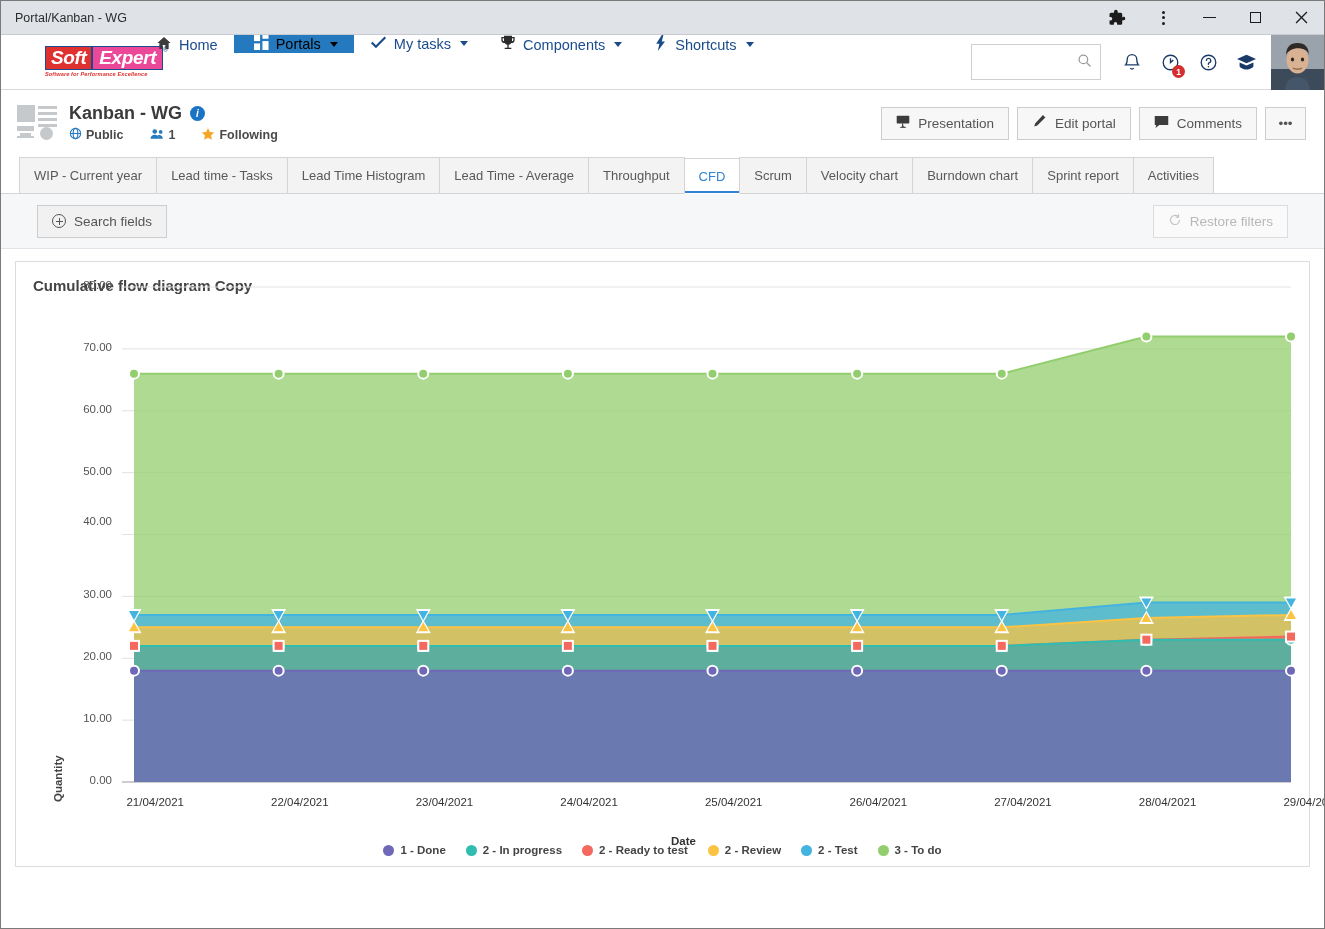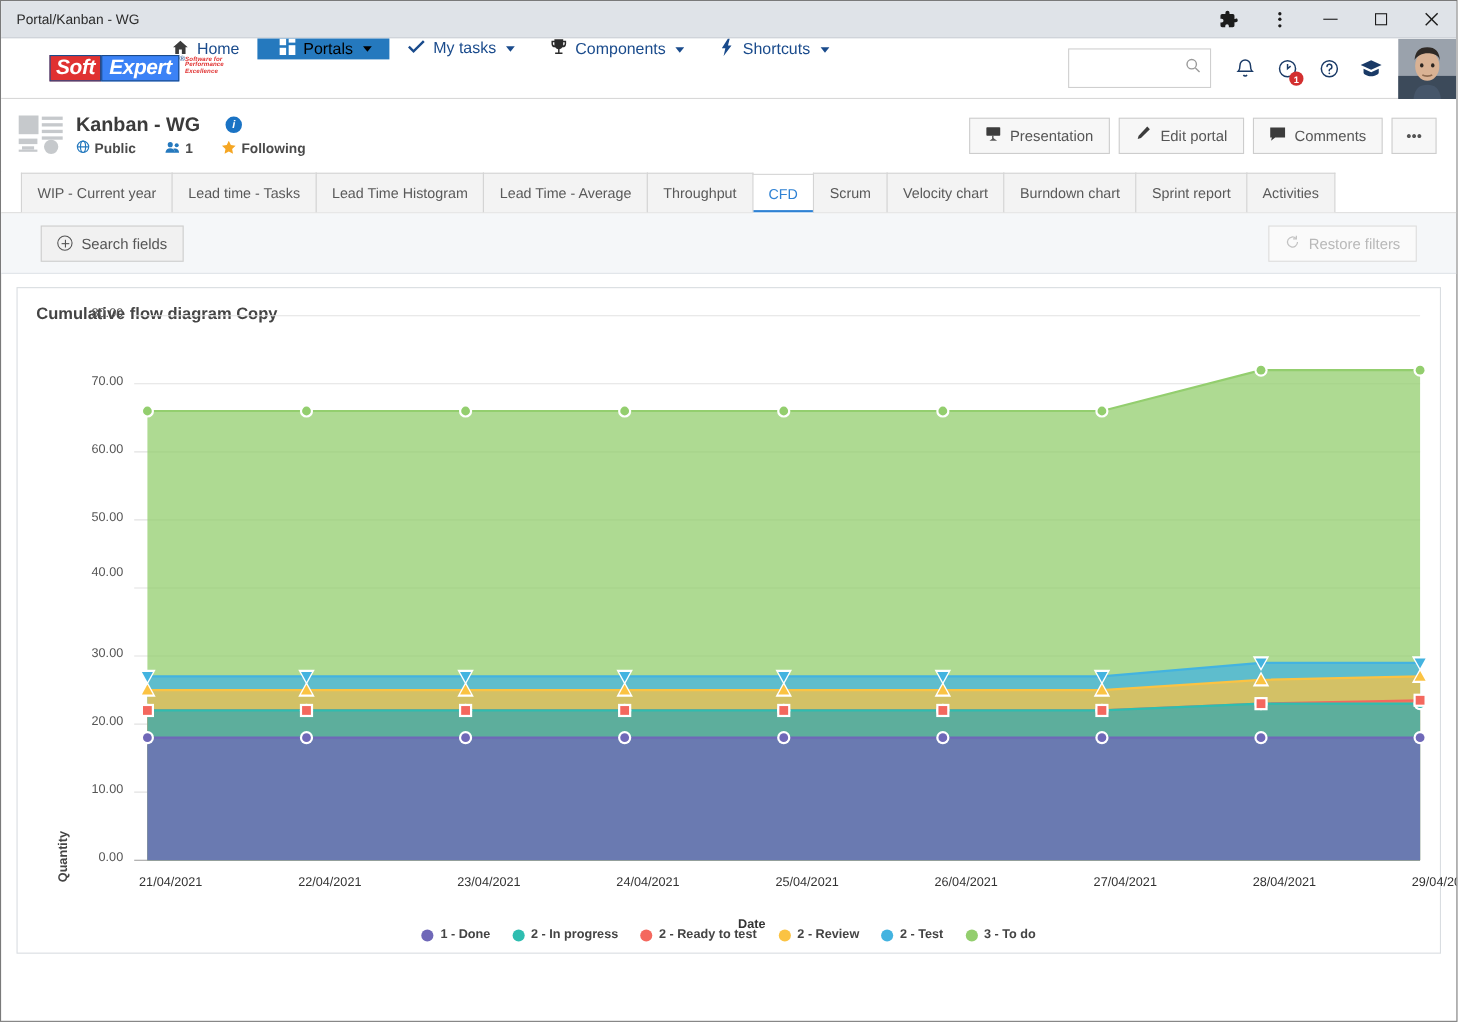--- a/index.html
+++ b/index.html
@@ -25,26 +25,26 @@
   .puzzle { width:18px; height:18px; }
   .kebab { display:flex; flex-direction:column; gap:2.5px; align-items:center; }
   .kebab i { width:3px; height:3px; background:#1c1c1c; border-radius:50%; display:block; }
   .min-line { width:13px; height:1px; background:#1c1c1c; }
   .max-sq { width:11px; height:11px; border:1.3px solid #1c1c1c; }
 
   
   #navbar { height:55px; background:#ffffff; display:flex; align-items:stretch;
             border-bottom:1px solid #d8d8d8; position:relative; }
   #logo { width:139px; display:flex; align-items:center; padding-left:6px; }
-  .logo-wrap { display:flex; flex-direction:row; line-height:1;padding-left:38px; }
+  .logo-wrap { display:flex; flex-direction:column; line-height:1;padding-left:38px; }
   .logo-row { display:flex; }
   .logo-soft { background:#e03131; color:#fff; font-weight:bold; font-style:italic;
                font-size:19px; padding:1px 5px 2px 5px; letter-spacing:-0.4px;
                border:1.5px solid #1a4b8c; }
-  .logo-expert { background:#3b82f6; color:#fff; font-weight:bold; font-style:italic;
+  .logo-expert { background:#ec4899; color:#fff; font-weight:bold; font-style:italic;
                  font-size:19px; padding:1px 6px 2px 6px; letter-spacing:-0.4px;
                  border:1.5px solid #1a4b8c; }
   .logo-tag { font-size:5.6px; color:#e03131; font-weight:bold; font-style:italic;
               margin-top:1.5px; letter-spacing:0.1px; }
   .logo-reg { font-size:7px; color:#1a4b8c; vertical-align:super; }
 
   .nav-items { display:flex; align-items:flex-start; }
   .nav-item { display:flex; align-items:center; gap:7px; padding:0 16px;
               font-size:14.5px; color:#1a4b8c; cursor:pointer; white-space:nowrap; }
   .nav-item.active { background:#2579be; color:#000000;padding-left:20px; }
@@ -67,21 +67,21 @@
               background:#fff; }
   .doc-icon { width:44px; height:40px; position:relative; margin-right:10px; flex:0 0 auto; }
   .di-top { position:absolute; left:2px; top:2px; width:18px; height:17px; background:#c6c9cc; }
   .di-lines { position:absolute; left:23px; top:3px; width:19px; }
   .di-lines i { display:block; height:3px; background:#c6c9cc; margin-bottom:3px; }
   .di-mon { position:absolute; left:2px; top:23px; width:17px; height:12px; }
   .di-mon i { display:block; background:#c6c9cc; }
   .di-dot { position:absolute; left:25px; top:24px; width:13px; height:13px;
             border-radius:50%; background:#c6c9cc; }
   .title-block { display:flex; flex-direction:column; gap:3px; }
-  .title-line { display:flex; align-items:center; gap:23px; }
+  .title-line { display:flex; align-items:center; gap:8px; }
   #page-title { font-size:18px; font-weight:bold; color:#3b3b3b; }
   .info-i { width:15px; height:15px; border-radius:50%; background:#1a73c4; color:#fff;
             font-size:10px; font-weight:bold; display:flex; align-items:center;
             justify-content:center; font-style:italic; }
   .meta-line { display:flex; align-items:center; gap:26px; font-size:12.5px;
                color:#4a4a4a; font-weight:bold; }
   .meta-item { display:flex; align-items:center; gap:4px; }
   .head-actions { margin-left:auto; display:flex; align-items:center; gap:8px; }
   .btn { border:1px solid #cdcdcd; background:#f7f7f7; height:33px; padding:0 14px;
          display:flex; align-items:center; gap:8px; font-size:13.5px; color:#555;

